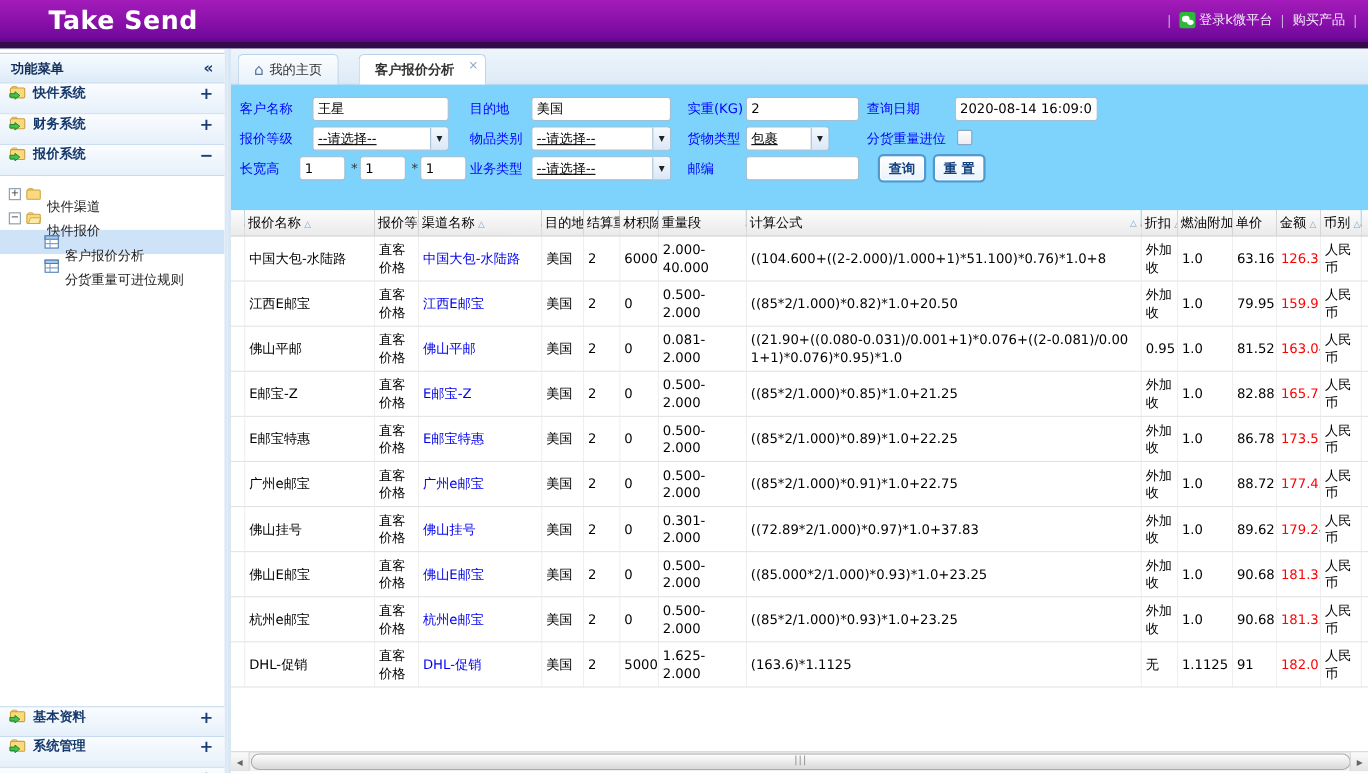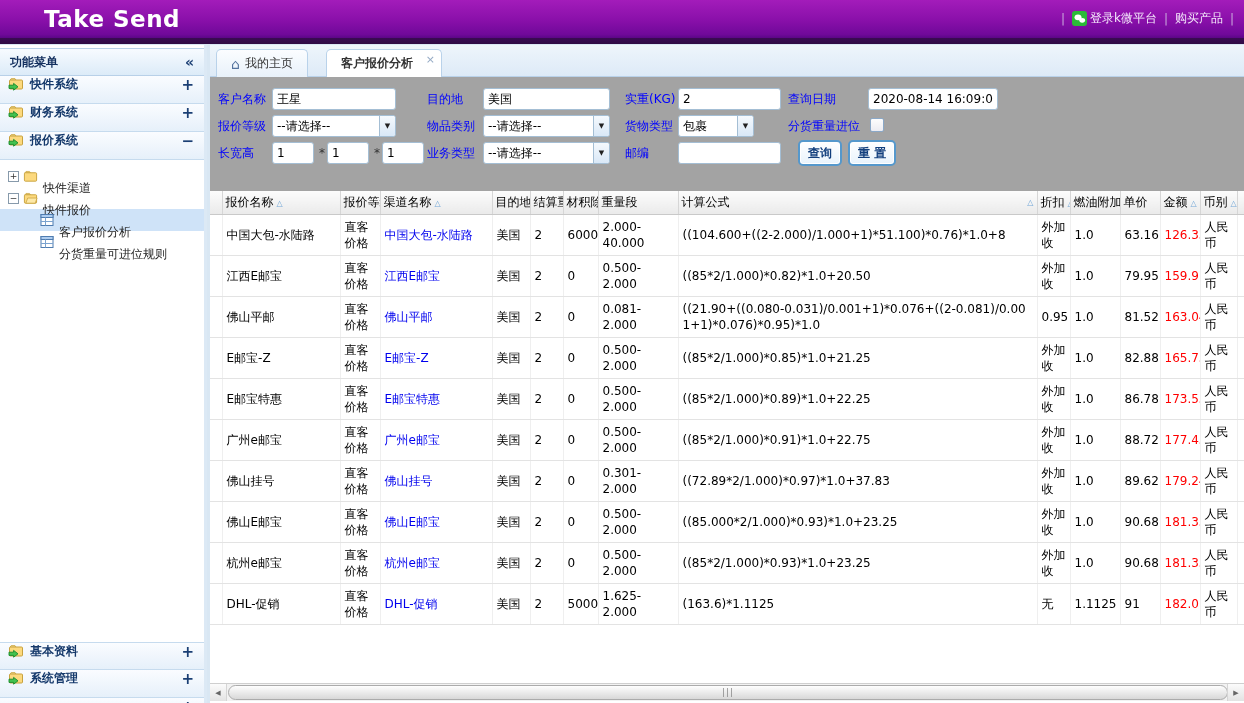--- a/index.html
+++ b/index.html
@@ -38,36 +38,36 @@
   .main { position:absolute; top:45px; left:210px; width:1034px; bottom:0; background:#fff; }
   .tabbar { position:absolute; top:0; left:0; width:100%; height:32px; background:linear-gradient(180deg,#eef5fb,#ddeaf7); border-bottom:1px solid #b9d2ea; }
   .tab { position:absolute; top:4px; height:28px; border:1px solid #b9d2ea; border-bottom:none; border-radius:5px 5px 0 0;
      background:linear-gradient(180deg,#fbfdff,#e8f1fa); display:flex; align-items:center; padding:0 14px; color:#333; }
   .tab-home { left:6px; }
   .tab-active { left:116px; background:#fff; font-weight:bold; padding-right:28px; }
   .tab .home-ic { color:#55749f; font-size:14px; margin-right:5px; }
   .tab .close { position:absolute; top:3px; right:6px; color:#93a9c4; font-size:11px; font-weight:normal; }
 
   
-  .qform { position:absolute; top:32px; left:0; width:100%; height:129px; background:#a3a3a3; border-bottom:2px solid #b91c1c; }
+  .qform { position:absolute; top:32px; left:0; width:100%; height:129px; background:#7dd3fc; border-bottom:2px solid #b91c1c; }
   .frow { position:absolute; left:0; width:100%; height:22px; }
   .flabel { position:absolute; top:3px; color:#0000ff; white-space:nowrap; }
   .fld { position:absolute; top:0; height:22px; border:1px solid #a4bed4; border-radius:3px; background:#fff;
      display:flex; align-items:center; padding:0 4px; overflow:hidden; white-space:nowrap; }
   input.fld { font:12px "DejaVu Sans","Liberation Sans",sans-serif; color:#000; outline:none; display:block; padding:0 4px; }
-  .dd { padding-right:18px; }
+  .dd { padding-right:18px;text-decoration:underline; }
   .dd .arrowbtn { position:absolute; right:0; top:0; bottom:0; width:16px; background:linear-gradient(180deg,#f5f9fd,#d9e8f7);
      border-left:1px solid #a4bed4; display:flex; align-items:center; justify-content:center; color:#222; font-size:7px; }
   .star { position:absolute; top:4px; color:#333; }
   .cb { position:absolute; top:3px; width:14px; height:14px; border:1px solid #8aa8c8; background:linear-gradient(180deg,#fdfdfd,#ececf2); border-radius:2px; }
   .btn { position:absolute; top:-2px; height:26px; border:2px solid #5598cc; border-radius:5px; background:linear-gradient(180deg,#ffffff,#e8f3fc);
      box-shadow:inset 0 0 0 1px #fff; color:#123f7d; font-weight:bold; display:flex; align-items:center; justify-content:center; padding:0 8px; white-space:nowrap; }
 
   
-  .p-l1{left:8px;}  .p-f1{left:62px; width:124px;}
+  .p-l1{left:8px;}  .p-f1{left:74px; width:124px;}
   .p-l2{left:217px;} .p-f2{left:273px; width:127px;}
   .p-l3{left:415px;} .p-f3{left:468px; width:103px;}
   .p-l4{left:578px;} .p-f4{left:658px; width:130px;}
 
   
   .grid { position:absolute; top:146px; left:0; width:1034px; bottom:21px; overflow:hidden; }
   table.dg { border-collapse:collapse; table-layout:fixed; width:1034px; }
   table.dg th { height:23px; background:linear-gradient(180deg,#fcfcfc,#eaeaea); border-right:1px solid #d6d6d6; border-bottom:1px solid #c9c9c9;
      font-weight:normal; text-align:left; padding:0 3px; white-space:nowrap; overflow:hidden; position:relative; }
   table.dg th .tri { color:#74a8d8; font-size:8px; margin-left:3px; }

